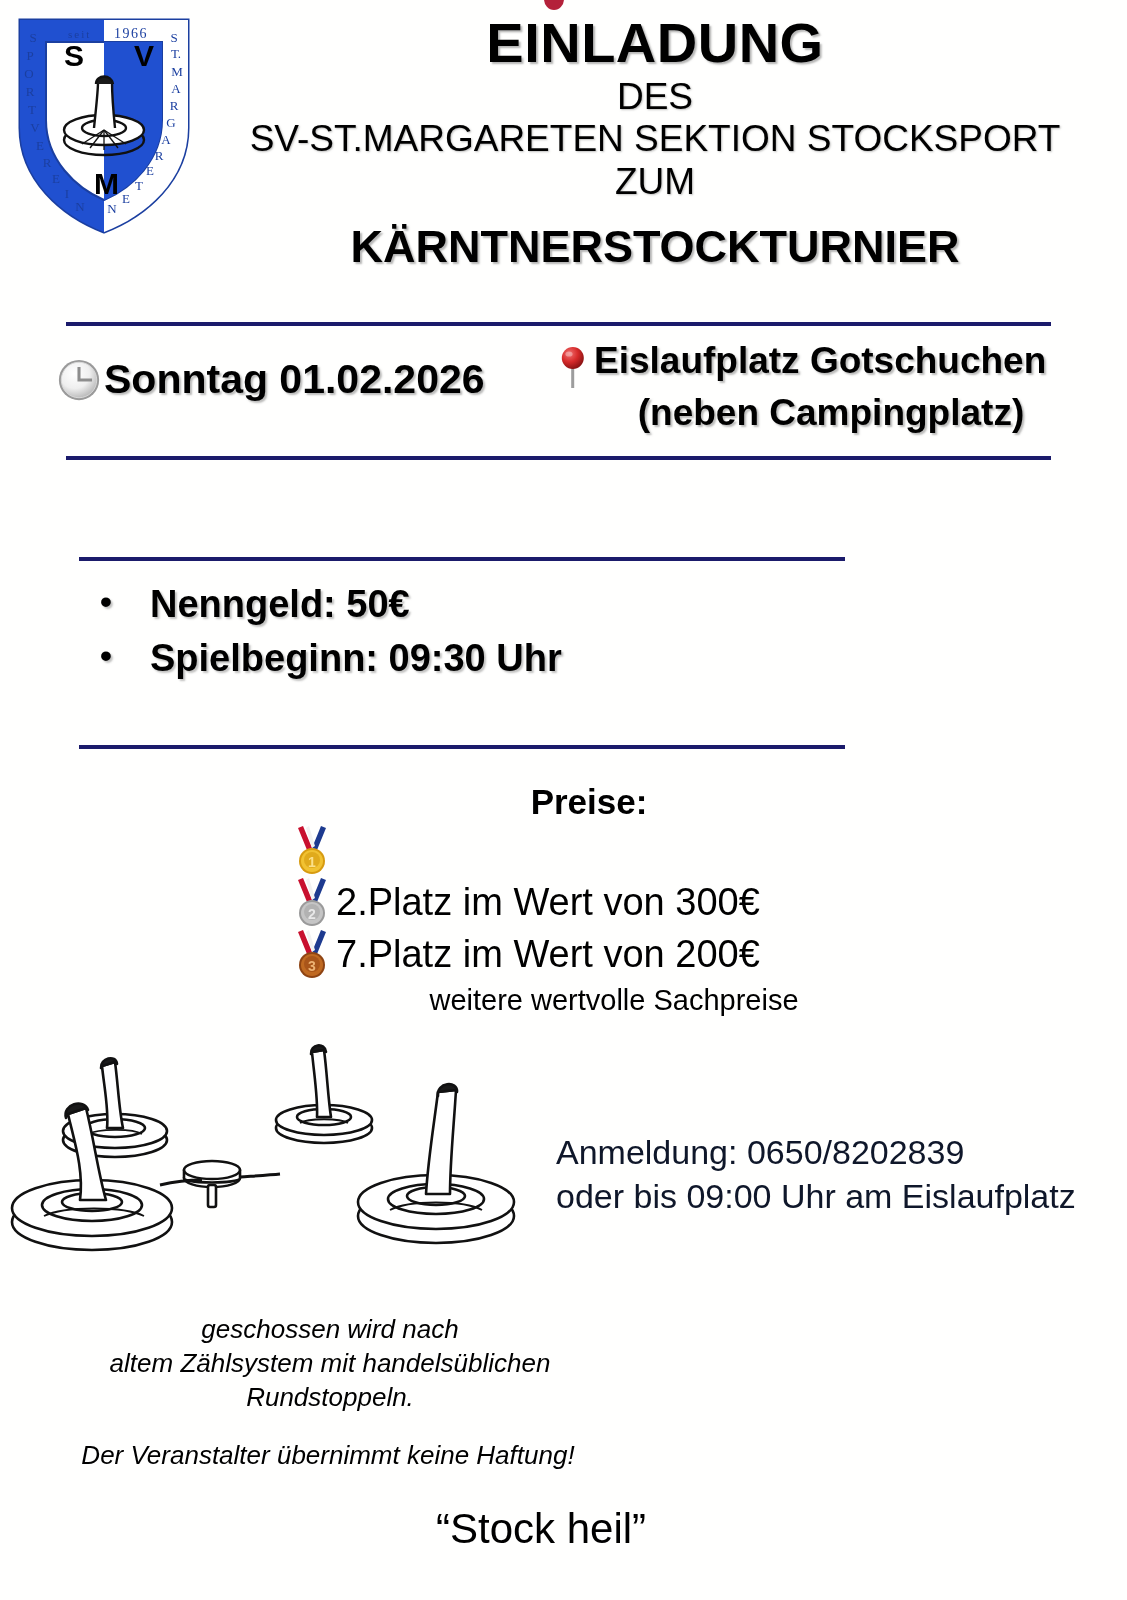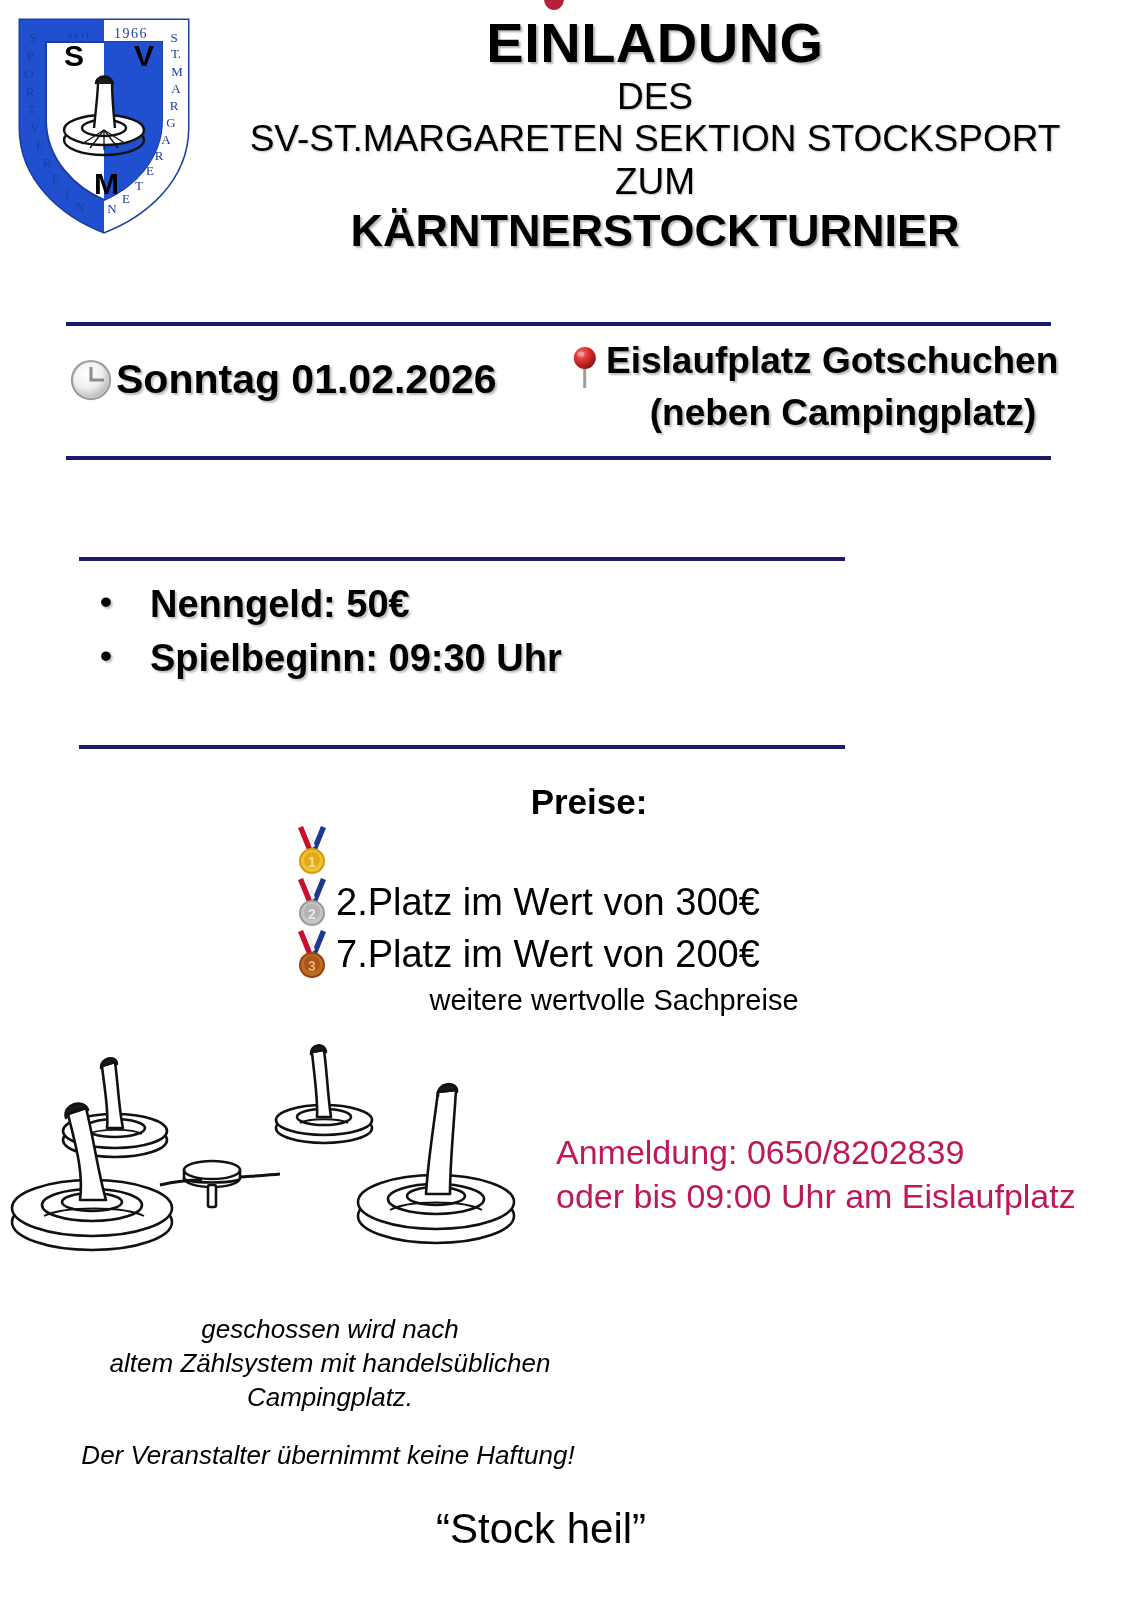--- a/index.html
+++ b/index.html
@@ -70,39 +70,39 @@
   }
   .h-zum {
     font-size: 37px;
     line-height: 1.16;
     text-shadow: 1px 1px 2px rgba(130,130,130,0.5);
   }
   .h-turnier {
     font-size: 45px;
     font-weight: bold;
     line-height: 1.15;
-    margin-top: 1px;
+    margin-top: 17px;
     text-shadow: 2px 2px 2px rgba(120,120,120,0.55);
   }
 
   
   .rule {
     position: absolute;
     height: 4px;
     background: #1b1b6b;
   }
   .rule-1 { left: 66px;  top: 322px; width: 985px; }
   .rule-2 { left: 66px;  top: 456px; width: 985px; }
   .rule-3 { left: 79px;  top: 557px; width: 766px; }
   .rule-4 { left: 79px;  top: 745px; width: 766px; }
 
   
   .datevenue {
     position: absolute;
-    left: 60px;
+    left: 48px;
     top: 340px;
     width: 1030px;
     height: 110px;
   }
   .date-line {
     position: absolute;
     left: 8px;
     top: 16px;
     display: flex;
     align-items: center;
@@ -206,21 +206,21 @@
     height: 270px;
   }
   .stock-art svg { display: block; width: 100%; height: 100%; }
 
   
   .registration {
     position: absolute;
     left: 556px;
     top: 1131px;
     width: 560px;
-    color: #be185d;
+    color: #0f172a;
     font-size: 34px;
     line-height: 1.28;
     white-space: nowrap;
   }
 
   
   .note-rules {
     position: absolute;
     left: 60px;
     top: 1313px;
@@ -483,20 +483,20 @@
   </div>
 
   <div class="registration">
     <div>Anmeldung: 0650/8202839</div>
     <div>oder bis 09:00 Uhr am Eislaufplatz</div>
   </div>
 
   <div class="note-rules">
     <div>geschossen wird nach</div>
     <div>altem Zählsystem mit handelsüblichen</div>
-    <div>Campingplatz.</div>
+    <div>Rundstoppeln.</div>
   </div>
 
   <div class="note-liability">Der Veranstalter übernimmt keine Haftung!</div>
 
   <div class="closing">“Stock heil”</div>
 
 </div>
 
 </body></html>

